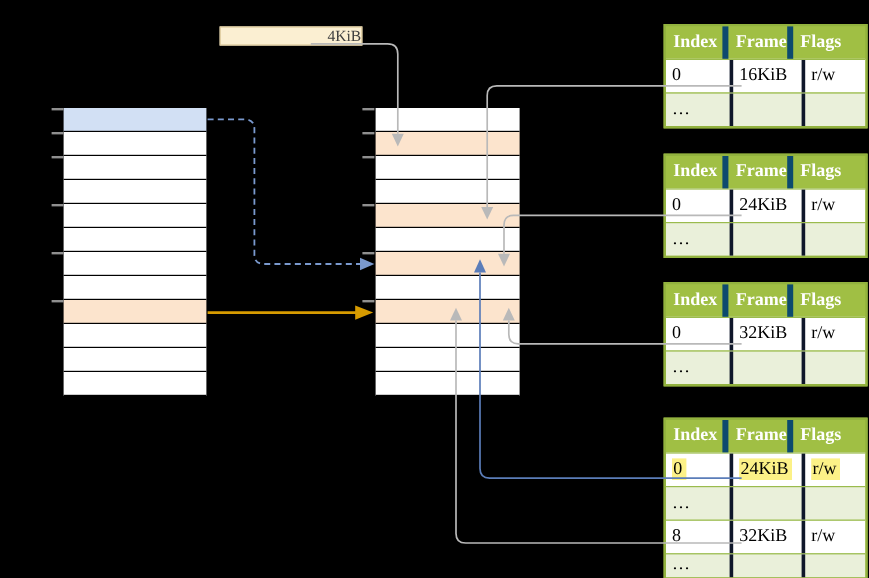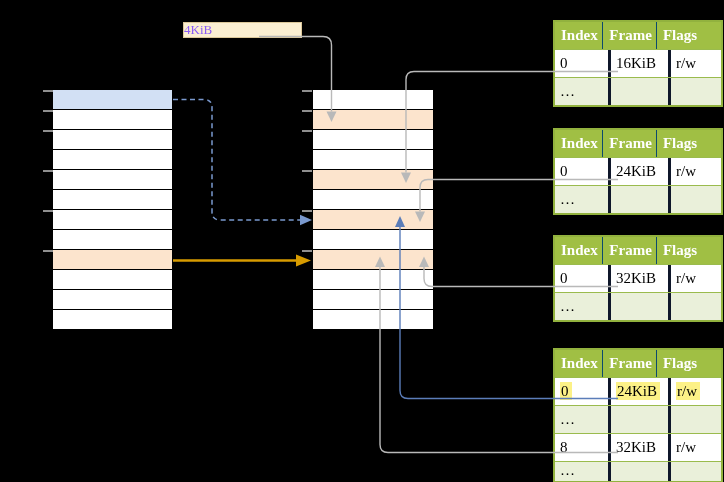--- a/index.html
+++ b/index.html
@@ -15,30 +15,30 @@
   .memcol{position:absolute;top:90px;}
   .memcol.left{left:53px;width:119px;}
   .memcol.mid{left:313px;width:120px;}
   .mrow{height:19px;border-bottom:1px solid #000;background:#fff;}
   .mrow.blue{background:var(--cell-blue);}
   .mrow.orange{background:var(--cell-orange);}
   .tick{position:absolute;width:10px;height:2px;background:var(--tick);}
   
   .size-label{position:absolute;left:183px;top:22px;width:117px;height:14px;
               background:var(--cream);border:1px solid var(--cream-border);
-              text-align:left;line-height:14px;font-size:13px;color:#8b5cf6;}
+              text-align:right;line-height:14px;font-size:13px;color:#404040;}
   
   .ptable{position:absolute;left:553px;width:166px;border:2px solid var(--green-border);
           background:var(--green-header);font-size:15px;}
   .t1{top:20px}.t2{top:128px}.t3{top:235px}.t4{top:348px}
   .thead{display:flex;background:var(--green-header);color:#fff;font-weight:bold;
          height:27px;line-height:27px;}
   .hcell{box-sizing:border-box;padding-left:6px;}
   .hcell.c0{width:53px}.hcell.c1{width:60px}.hcell.c2{width:73px}
-  .hcell + .hcell{border-left:1px solid #0c4a6e;}
+  .hcell + .hcell{border-left:5px solid #0c4a6e;}
   .trow{display:flex;background:#fff;height:27px;line-height:27px;border-top:1px solid #9abb4d;color:#000;}
   .trow.shaded{background:var(--green-light);}
   .t4 .trow:last-child{height:19px;line-height:16px;}
   .cell{box-sizing:border-box;padding-left:5px;overflow:hidden;white-space:nowrap;}
   .cell.c0{width:53px}.cell.c1{width:60px}.cell.c2{width:53px}
   .cell + .cell{border-left:3px solid #0f172a;}
   .hl{background:var(--hl-yellow);padding:1px 3px 1px 1px;}
   
   svg.connectors{position:absolute;left:0;top:0;pointer-events:none;}
   .c{fill:none;stroke-width:1.4px;}

